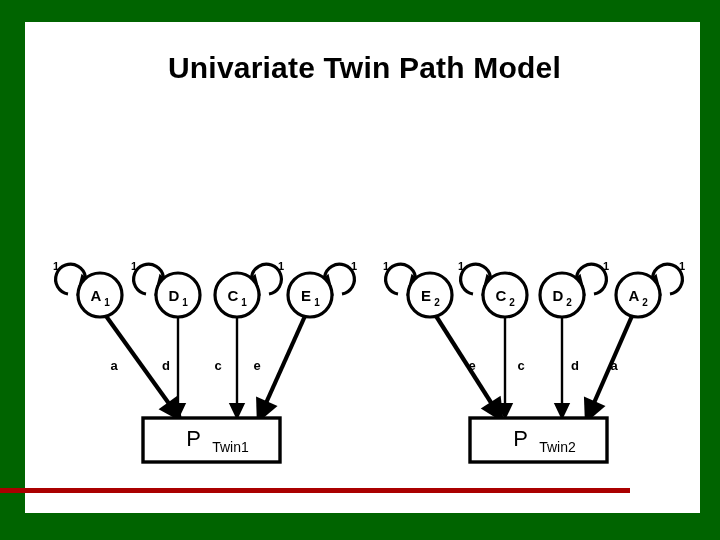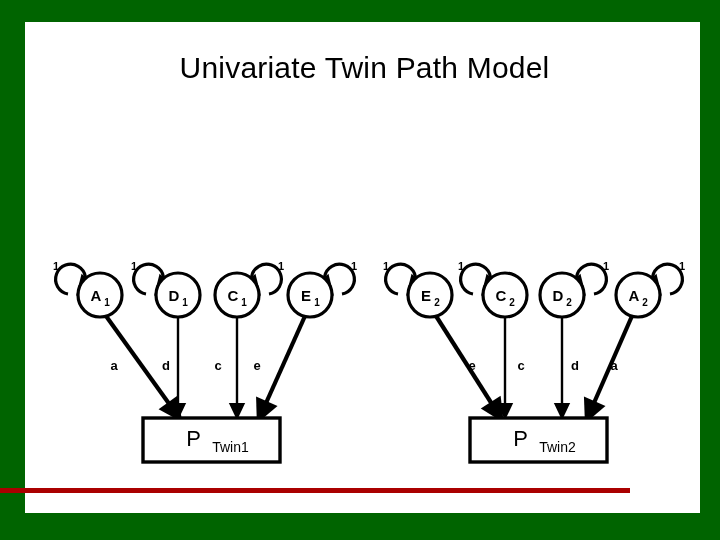--- a/index.html
+++ b/index.html
@@ -33,21 +33,21 @@
     height: 491px;
     background: #ffffff;
   }
   #slide-title {
     position: absolute;
     left: 25px;
     top: 50px;
     width: 679px;
     text-align: center;
     font-size: 30px;
-    font-weight: normal;
+    font-weight: bold;
     color: #000000;
     letter-spacing: 0.2px;
     line-height: 36px;
     white-space: nowrap;
   }
   #diagram-svg {
     position: absolute;
     left: 0;
     top: 0;
     width: 720px;

